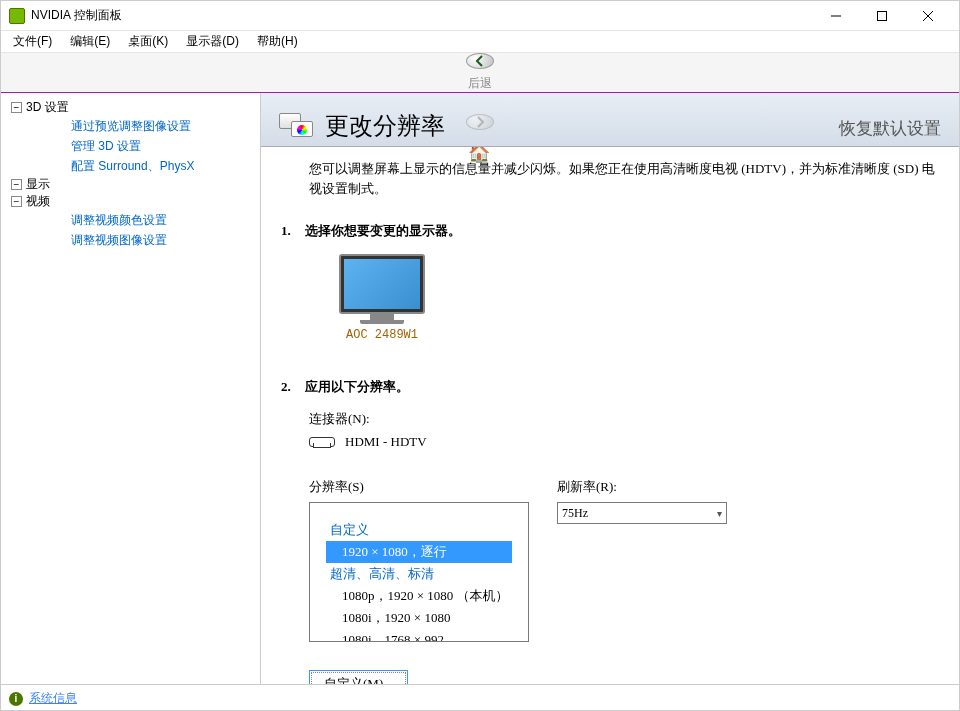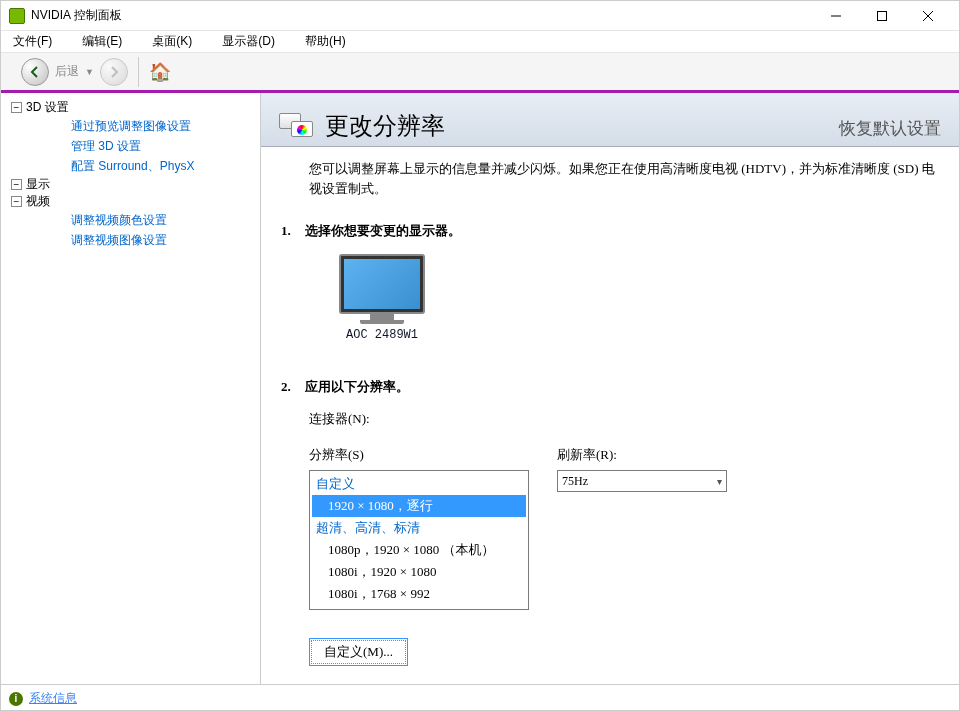--- a/index.html
+++ b/index.html
@@ -6,25 +6,25 @@
 body { font-family: "Microsoft YaHei", "SimSun", sans-serif; font-size: 12px; background: #fff; color: #000; width: 960px; height: 711px; overflow: hidden; border: 1px solid #ccc; }
 
 
 .titlebar { height: 30px; display: flex; align-items: center; padding: 0 8px; background: #fff; border-bottom: 1px solid #e5e5e5; }
 .titlebar .app-icon { width: 16px; height: 16px; background: #76B900; border: 1px solid #4a7600; margin-right: 6px; border-radius: 2px; }
 .titlebar .title { flex: 1; font-size: 12px; }
 .window-controls { display: flex; gap: 0; }
 .window-controls .ctrl { width: 46px; height: 30px; display: flex; align-items: center; justify-content: center; cursor: pointer; }
 
 
-.menubar { height: 22px; display: flex; align-items: center; padding: 0 4px; border-bottom: 1px solid #e5e5e5; gap: 14px; }
+.menubar { height: 22px; display: flex; align-items: center; padding: 0 4px; border-bottom: 1px solid #e5e5e5; gap: 2px; }
 .menubar .item { padding: 2px 8px; cursor: pointer; }
 
 
-.toolbar { height: 40px; display: flex; align-items: center; padding: 0 20px; border-bottom: 3px solid #a21caf; background: #f5f5f5; gap: 6px; }
+.toolbar { height: 40px; display: flex; align-items: center; padding: 0 8px; border-bottom: 1px solid #a21caf; background: #f5f5f5; gap: 6px; flex-direction: column; }
 .tool-btn { width: 28px; height: 28px; border-radius: 50%; background: radial-gradient(circle at 30% 30%, #fff, #c0c0c0); display: flex; align-items: center; justify-content: center; cursor: pointer; border: 1px solid #999; position: relative; }
 .tool-btn.disabled { opacity: 0.5; cursor: default; }
 .tool-sep { width: 1px; height: 30px; background: #ccc; margin: 0 4px; }
 .home-icon { font-size: 18px; }
 
 
 .main { display: flex; height: calc(711px - 30px - 22px - 40px - 28px); }
 .sidebar { width: 260px; border-right: 1px solid #ccc; padding: 4px; overflow: auto; }
 .sidebar-title { padding: 4px 6px; font-size: 12px; }
 .tree { padding: 2px 0 0 6px; }
@@ -50,30 +50,30 @@
 .desc { font-family: "SimSun", serif; font-size: 13px; margin-bottom: 24px; line-height: 1.5; }
 .section { margin-bottom: 28px; font-family: "SimSun", serif; font-size: 13px; }
 .section-title { font-weight: bold; margin-bottom: 14px; margin-left: -28px; }
 .section-title .num { display: inline-block; width: 24px; }
 
 .monitor-display { display: inline-block; text-align: center; margin-left: 30px; margin-bottom: 8px; cursor: pointer; }
 .monitor-frame { width: 86px; height: 60px; border: 2px solid #888; border-radius: 3px; background: #333; padding: 3px; position: relative; }
 .monitor-screen { width: 100%; height: 100%; background: linear-gradient(135deg, #5db3f0 0%, #3a8fd0 100%); }
 .monitor-stand { width: 24px; height: 6px; background: #888; margin: 0 auto; }
 .monitor-base { width: 44px; height: 4px; background: #888; margin: 0 auto; border-radius: 0 0 2px 2px; }
-.monitor-label { color: #0f172a; font-family: "Courier New", monospace; font-size: 12px; margin-top: 4px; }
+.monitor-label { color: #a16207; font-family: "Courier New", monospace; font-size: 12px; margin-top: 4px; }
 
 .field-label { margin: 12px 0 6px 0; }
 .hdmi-row { display: flex; align-items: center; gap: 10px; margin-bottom: 16px; }
 .hdmi-icon { display: inline-block; width: 26px; height: 10px; border: 1.5px solid #333; border-radius: 3px; position: relative; }
 .hdmi-icon::after { content: ''; position: absolute; bottom: -1.5px; left: 3px; right: 3px; height: 4px; border: 1.5px solid #333; border-top: none; background: #fff; }
 
 .res-row { display: flex; gap: 28px; align-items: flex-start; }
 .res-col { flex: 0 0 auto; }
-.listbox { width: 220px; height: 140px; border: 1px solid #7a7a7a; overflow-y: auto; background: #fff; font-family: "SimSun", serif; font-size: 13px; padding: 2px; }
+.listbox { width: 220px; height: 140px; border: 1px solid #7a7a7a; overflow-y: auto; background: #fff; font-family: "SimSun", serif; font-size: 13px; padding: 16px; }
 .listbox .group { color: #0066cc; padding: 2px 4px; }
 .listbox .opt { padding: 2px 4px 2px 16px; cursor: pointer; white-space: nowrap; }
 .listbox .opt.selected { background: #3399ff; color: #fff; }
 
 .combo { width: 170px; height: 22px; border: 1px solid #7a7a7a; display: flex; align-items: center; padding: 0 4px; background: #fff; font-family: "SimSun", serif; font-size: 12px; justify-content: space-between;}
 .combo .arrow { font-size: 10px; color: #555; }
 
 .btn { border: 1px solid #3399ff; background: #fff; padding: 4px 14px; font-family: "SimSun", serif; font-size: 13px; cursor: pointer; outline: 1px dotted #888; outline-offset: -3px; }
 
 
@@ -179,20 +179,24 @@
           <div class="monitor-stand"></div><div class="monitor-base"></div>
           <div class="monitor-label">AOC 2489W1</div>
         </div>
       </div>
 
       <div class="section">
         <div class="section-title">
           <span class="num">2.</span><span>应用以下分辨率。</span>
         </div>
         <div class="field-label">连接器(N):</div>
+        <div class="hdmi-row">
+          <span class="hdmi-icon"></span>
+          <span>HDMI - HDTV</span>
+        </div>
 
         <div class="res-row">
           <div class="res-col">
             <div class="field-label">分辨率(S)</div>
             <div class="listbox" id="reslist">
                 <div class="group">自定义</div>
                 <div class="opt selected">1920 × 1080，逐行</div>
                 <div class="group">超清、高清、标清</div>
                 <div class="opt">1080p，1920 × 1080 （本机）</div>
                 <div class="opt">1080i，1920 × 1080</div>

